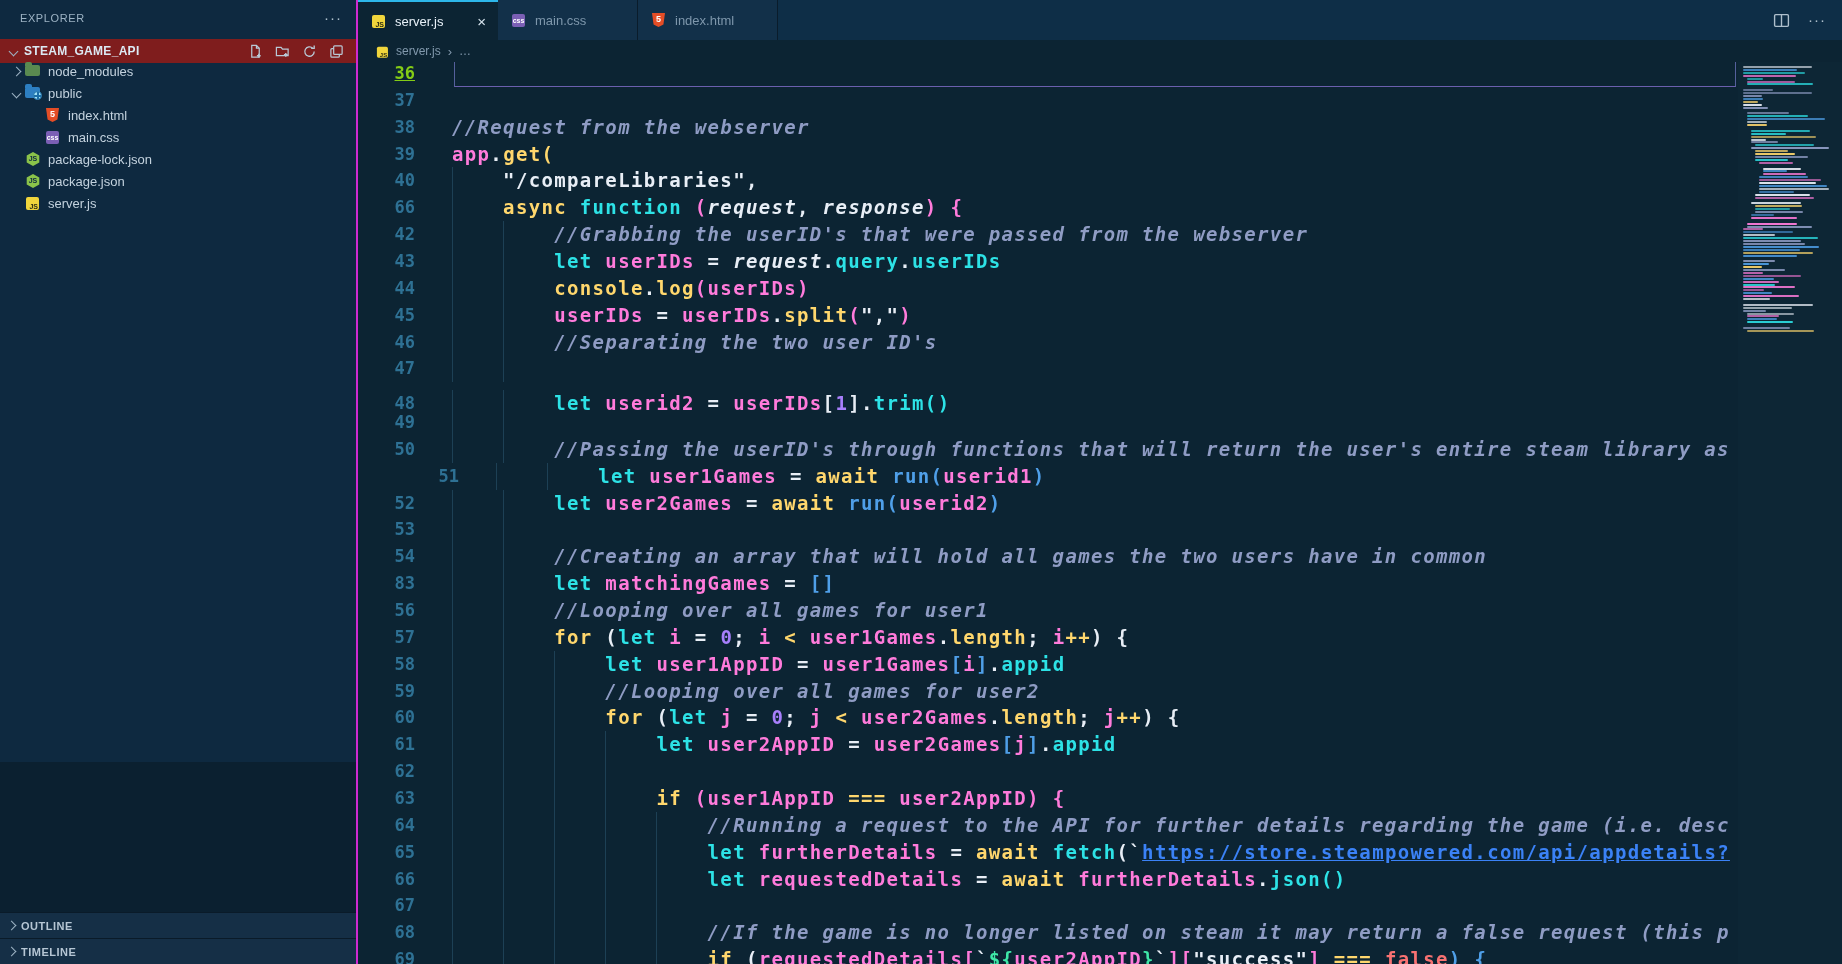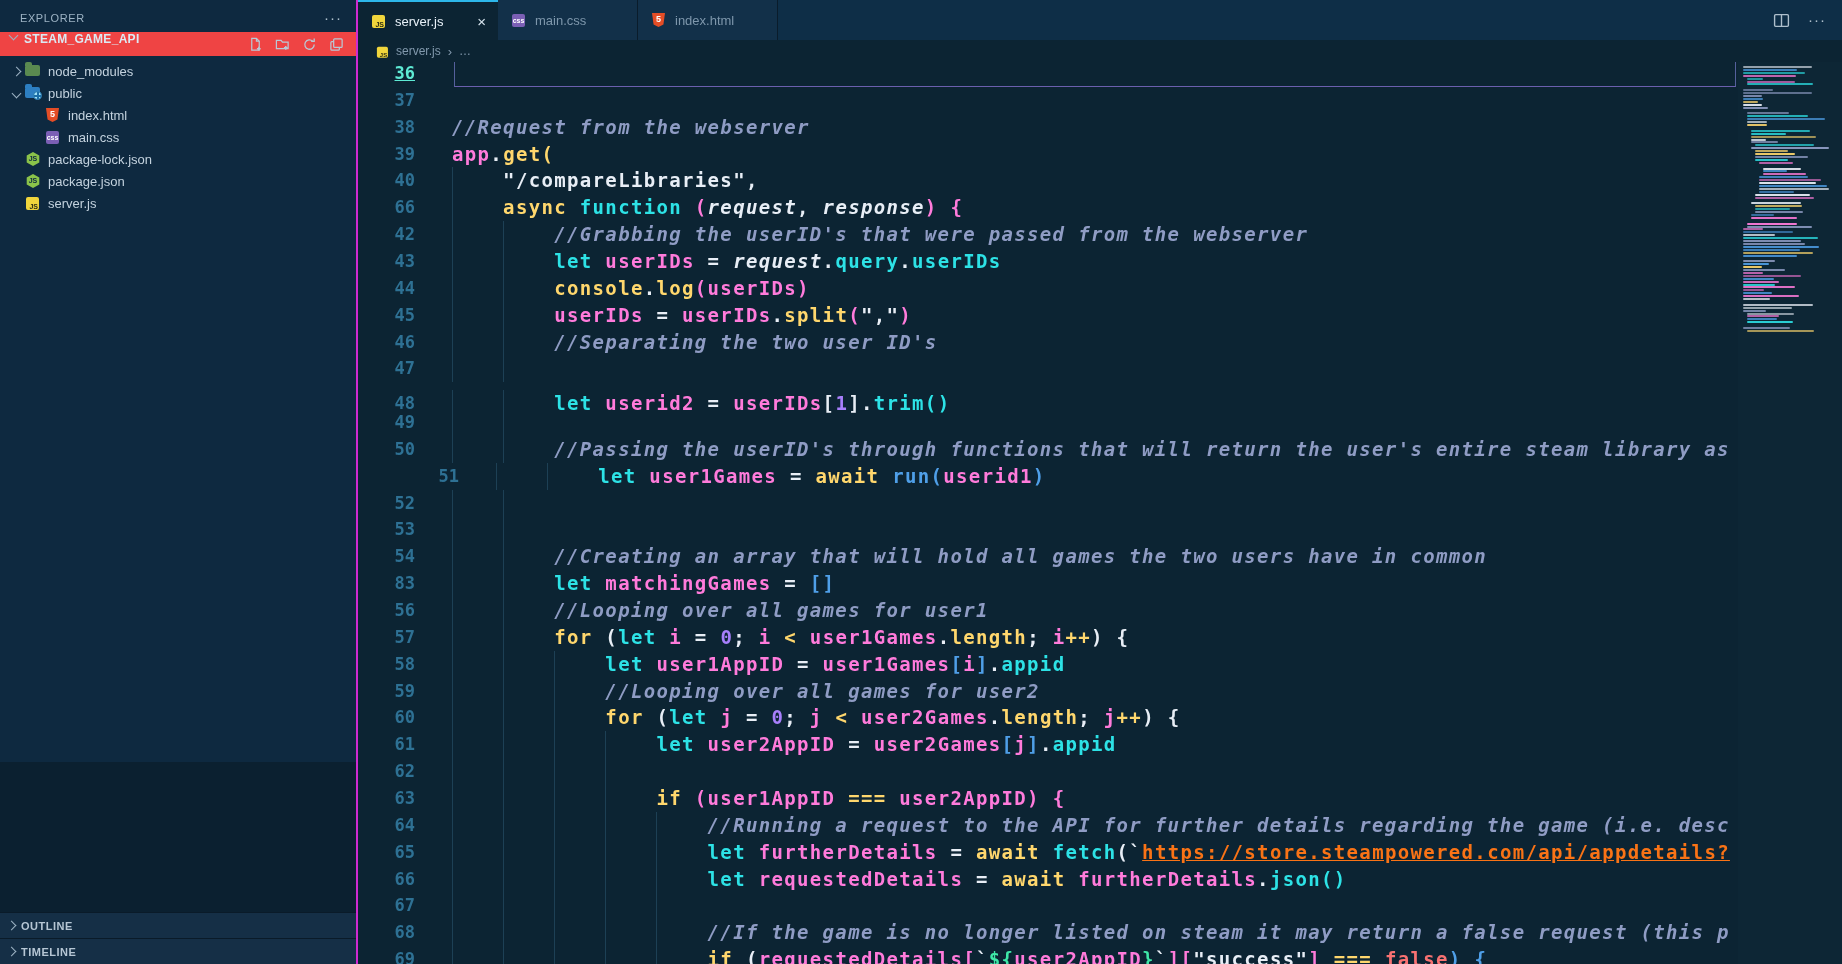--- a/index.html
+++ b/index.html
@@ -6,22 +6,22 @@
   html,body { width:1842px; height:964px; overflow:hidden; background:#0c2433;
               font-family:"Liberation Sans", sans-serif; }
   .app { position:relative; width:1842px; height:812px; }
 
   
   .sidebar { position:absolute; left:0; top:0; width:356px; height:964px; background:#0e2940; }
   .explorer-header { position:absolute; left:0; top:0; width:100%; height:36px;
      display:flex; align-items:center; padding:0 14px 0 20px; }
   .explorer-title { font-size:11px; letter-spacing:.6px; color:#9db3c4; flex:1; }
   .dots { color:#aebfcc; font-size:15px; letter-spacing:1px; cursor:pointer; line-height:10px; }
-  .section-header { position:absolute; left:0; top:32px; width:100%; height:24px;
-     display:flex; padding:0 12px 0 6px; background:#ef4444; }
+  .section-header { position:absolute; left:0; top:39px; width:100%; height:24px;
+     display:flex; align-items:center; padding:0 12px 0 6px; background:#7f1d1d; }
   .section-title { font-size:12px; font-weight:bold; letter-spacing:.3px; color:#dcE9f3; flex:1; margin-left:4px; }
   .hdr-actions { display:flex; gap:12px; align-items:center; }
   .hdr-actions svg { display:block; cursor:pointer; }
   .tree { position:absolute; left:0; top:60px; width:100%; }
   .row { position:relative; height:22px; display:flex; align-items:center; font-size:13px;
          color:#c3d2de; cursor:pointer; }
   .row .chev { width:16px; display:flex; justify-content:center; }
   .row .ficon { width:18px; height:16px; margin-right:6px; position:relative; flex:0 0 18px; }
 
   .chevron { width:7px; height:7px; border-right:1.6px solid #9db3c4; border-bottom:1.6px solid #9db3c4; display:inline-block; }
@@ -69,37 +69,37 @@
   .breadcrumb .ticon { position:relative; width:16px; height:14px; margin-right:6px; transform:scale(.85); }
   .bc-sep { margin:0 7px; font-size:13px; }
 
   
   .code { position:absolute; left:0; top:62px; width:1378px; height:902px; overflow:hidden; }
   .cline { position:absolute; left:0; width:100%; height:27px;
      font-family:"DejaVu Sans Mono", monospace; font-weight:bold; font-size:19px; line-height:27px;
      letter-spacing:1.34px; }
   .cline .num { position:absolute; left:0; top:0; width:57px; text-align:right; color:#2e7194;
      font-size:17px; letter-spacing:0; }
-  .cline .num.cur { color:#5eead4;text-decoration:underline; }
+  .cline .num.cur { color:#84cc16;text-decoration:underline; }
   .cline .txt { position:absolute; left:94px; top:0; white-space:pre; }
   .guide { position:absolute; top:0; width:1px; height:27px; background:#1d4055; }
   .linebox { position:absolute; left:96px; width:1282px; height:27px; border:1px solid #55609c;
      border-bottom-color:#6b5fae; }
 
   .cm { color:#8f9cc4; font-style:italic; }
   .kw { color:#2de2e6; }
   .yl { color:#ffd76d; }
   .pk { color:#ff7bdb; }
   .wh { color:#e8eef6; }
   .whi { color:#e8eef6; font-style:italic; }
   .bl { color:#4f9fe8; }
   .pu { color:#a87ffb; }
   .gr { color:#3fe8a8; }
   .rd { color:#f87272; }
-  .lk { color:#f97316; text-decoration:underline; }
+  .lk { color:#3b82f6; text-decoration:underline; }
 
   
   .minimap { position:absolute; left:1380px; top:62px; width:106px; height:902px; background:#0d2635; cursor:pointer; }
   .mrow { position:absolute; height:2px; border-radius:1px; }
 </style>
 </head>
 <body>
 
 <div class="app">
 
@@ -327,20 +327,21 @@
         <div class="cline" style="top: 400.75px; margin-left: 44px;">
           <span class="num">51</span>
           <span class="guide" style="left: 94px;"></span>
           <span class="guide" style="left: 145.12px;"></span>
           <span class="txt"><span class="kw">        let </span><span class="pk">user1Games </span><span class="wh">= </span><span class="yl">await </span><span class="bl">run(</span><span class="pk">userid1</span><span class="bl">)</span></span>
         </div>
         <div class="cline" style="top: 427.6px;">
           <span class="num">52</span>
           <span class="guide" style="left: 94px;"></span>
           <span class="guide" style="left: 145.12px;"></span>
+          <span class="txt"><span class="kw">        let </span><span class="pk">user2Games </span><span class="wh">= </span><span class="yl">await </span><span class="bl">run(</span><span class="pk">userid2</span><span class="bl">)</span></span>
         </div>
         <div class="cline" style="top: 454.45px;">
           <span class="num">53</span>
           <span class="guide" style="left: 94px;"></span>
           <span class="guide" style="left: 145.12px;"></span>
           <span class="txt"></span>
         </div>
         <div class="cline" style="top: 481.3px;">
           <span class="num">54</span>
           <span class="guide" style="left: 94px;"></span>

